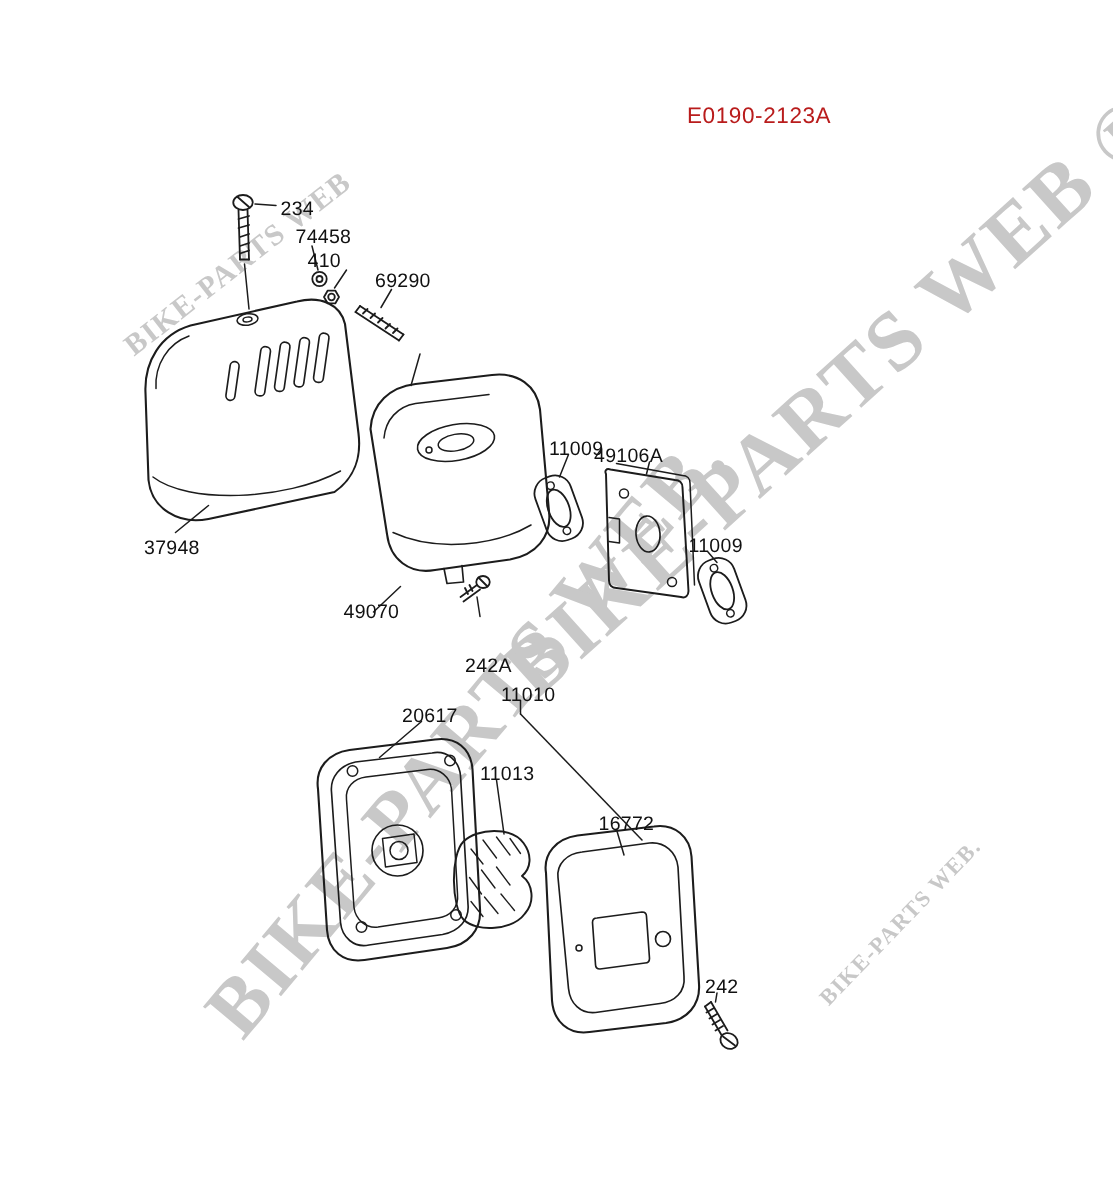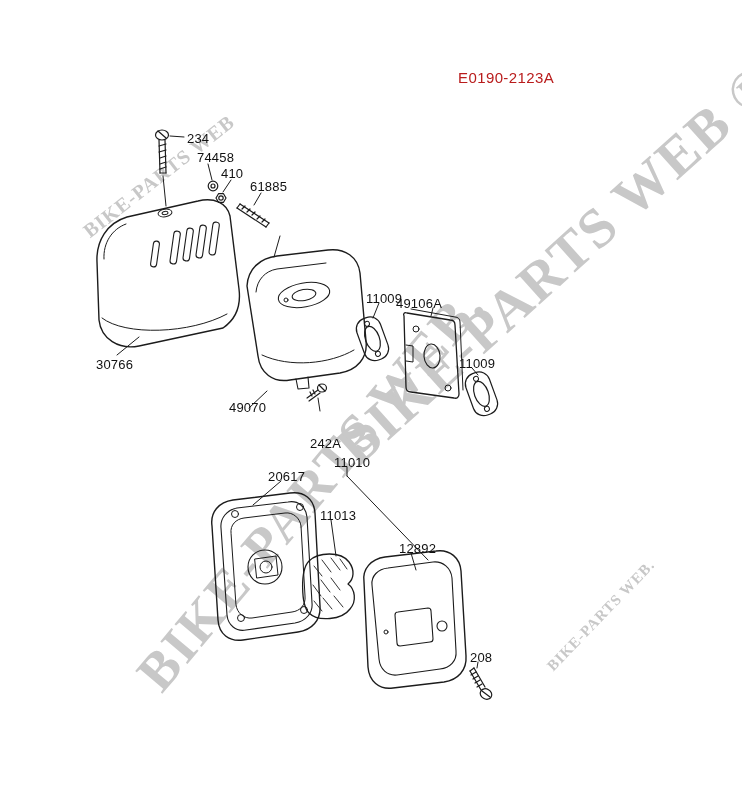--- a/index.html
+++ b/index.html
@@ -222,27 +222,27 @@
       <ellipse cx="486" cy="694" rx="6" ry="5" transform="rotate(30 486 694)"></ellipse>
       <line x1="482" y1="691" x2="490" y2="697"></line>
       <line x1="478" y1="662" x2="477" y2="668" stroke-width="1"></line>
     </g>
   </svg>
 
   <div class="diagid">E0190-2123A</div>
 
   <div class="plabel" style="left:187px;top:131px">234</div>
   <div class="plabel" style="left:197px;top:150px">74458</div>
-  <div class="plabel" style="left:221px;top:166px">410</div>
-  <div class="plabel" style="left:250px;top:179px">61885</div>
-  <div class="plabel" style="left:96px;top:357px">30766</div>
+  <div class="plabel" style="left:205px;top:166px">410</div>
+  <div class="plabel" style="left:250px;top:179px">69290</div>
+  <div class="plabel" style="left:96px;top:357px">37948</div>
   <div class="plabel" style="left:366px;top:291px">11009</div>
   <div class="plabel" style="left:396px;top:296px">49106A</div>
   <div class="plabel" style="left:459px;top:356px">11009</div>
   <div class="plabel" style="left:229px;top:400px">49070</div>
   <div class="plabel" style="left:310px;top:436px">242A</div>
   <div class="plabel" style="left:268px;top:469px">20617</div>
   <div class="plabel" style="left:334px;top:455px">11010</div>
   <div class="plabel" style="left:320px;top:508px">11013</div>
-  <div class="plabel" style="left:399px;top:541px">12892</div>
-  <div class="plabel" style="left:470px;top:650px">208</div>
+  <div class="plabel" style="left:399px;top:541px">16772</div>
+  <div class="plabel" style="left:470px;top:650px">242</div>
 
 </div>
 
 </body></html>

